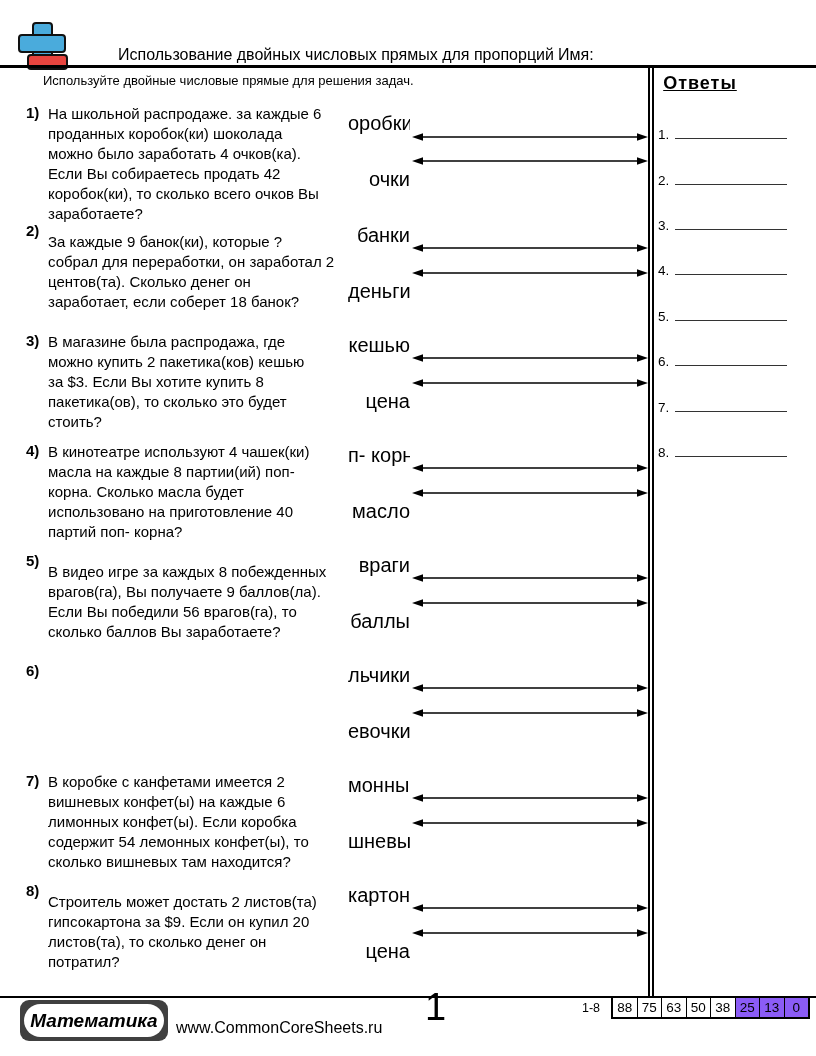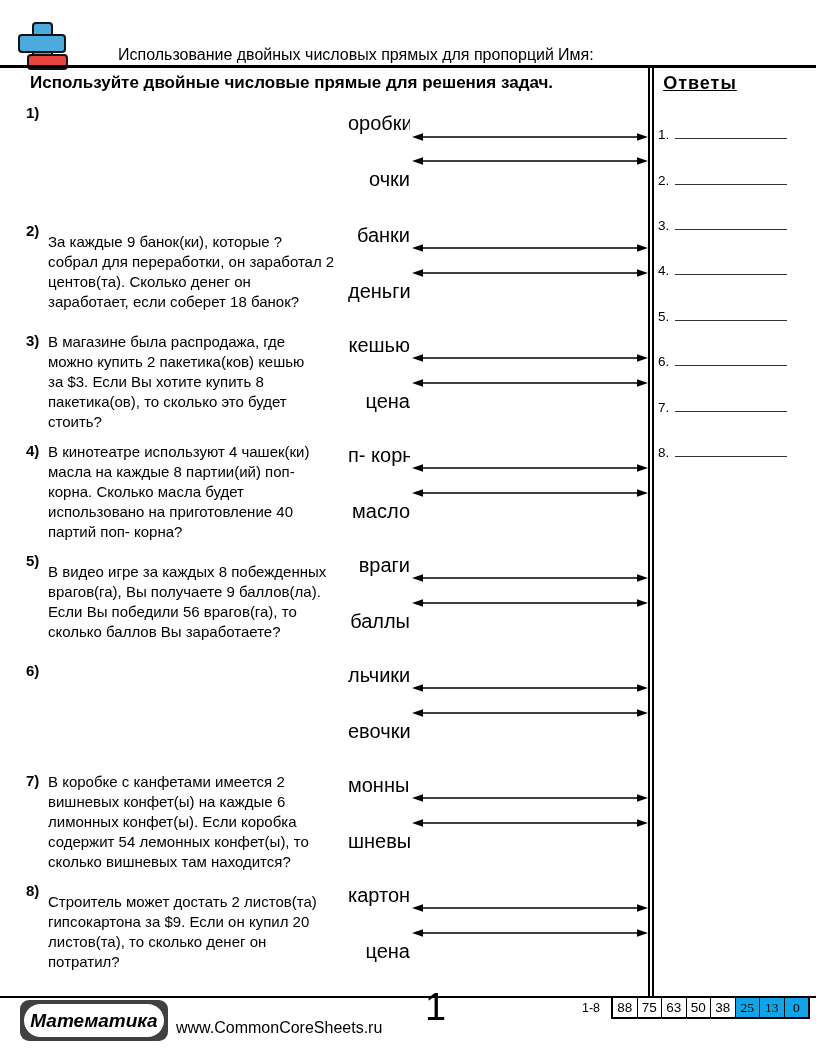--- a/index.html
+++ b/index.html
@@ -7,21 +7,21 @@
         font-family:"Liberation Sans","DejaVu Sans",sans-serif;color:#000;}
 
   
   .logo{position:absolute;left:14px;top:22px;width:64px;height:48px;}
   .logo .vbar{position:absolute;left:18px;top:0;width:17px;height:42px;background:#4aabdc;border:2.5px solid #111;border-radius:4px;}
   .logo .hbar{position:absolute;left:4px;top:12px;width:44px;height:15px;background:#4aabdc;border:2.5px solid #111;border-radius:4px;}
   .logo .minus{position:absolute;left:13px;top:32px;width:37px;height:12px;background:#e8453f;border:2.5px solid #111;border-radius:4px;}
   .ws-title{position:absolute;left:118px;top:46px;font-size:16px;white-space:nowrap;}
   .name-label{position:absolute;left:558px;top:46px;font-size:16px;}
   .top-rule{position:absolute;left:0;top:65px;width:816px;height:2.5px;background:#000;}
-  .instruction{position:absolute;left:30px;top:73px;width:600px;font-size:17px;font-weight:bold;}
+  .instruction{position:absolute;left:43px;top:73px;width:600px;font-size:13px;font-weight:normal;}
 
   
   .vline{position:absolute;top:66px;height:930px;width:2px;background:#000;}
   .vline.a{left:648px;} .vline.b{left:652px;}
 
   
   .problem{position:absolute;left:0;width:648px;}
   .pnum{position:absolute;left:26px;top:4px;font-size:15px;font-weight:bold;}
   .ptext{position:absolute;left:48px;top:4px;width:340px;font-size:15px;line-height:20px;white-space:pre-line;}
   .problem.offset .ptext{top:14px;}
@@ -42,21 +42,21 @@
   .bottom-rule{position:absolute;left:0;top:996px;width:816px;height:2px;background:#000;}
   .brand-badge{position:absolute;left:20px;top:1000px;width:148px;height:41px;background:#404040;border-radius:9px;font-style:italic;}
   .brand-badge .pill{position:absolute;left:4px;top:4px;right:4px;bottom:4px;background:#fff;border-radius:17px;
        display:flex;align-items:center;justify-content:center;font-size:19px;font-weight:bold;}
   .website{position:absolute;left:176px;top:1019px;font-size:16px;}
   .page-number{position:absolute;left:425px;top:986px;font-size:38px;}
   .score-label{position:absolute;left:582px;top:1001px;font-size:12.5px;}
   .score-grid{position:absolute;left:611px;top:996px;display:flex;border:2px solid #000;background:#fff;}
   .score-cell{width:23.5px;height:19px;border-right:1.5px solid #000;display:flex;align-items:center;justify-content:center;font-size:13.5px;}
   .score-cell:last-child{border-right:none;}
-  .score-cell.hl{background:#0ea5e9;font-family:Liberation Serif, serif;}
+  .score-cell.hl{background:#8b5cf6;}
 </style>
 </head>
 <body>
 
 <div class="page">
 
   <div class="logo">
     <div class="vbar"></div>
     <div class="hbar"></div>
     <div class="minus"></div>
@@ -64,20 +64,26 @@
   <div class="ws-title">Использование двойных числовых прямых для пропорций</div>
   <div class="name-label">Имя:</div>
   <div class="top-rule"></div>
   <div class="instruction">Используйте двойные числовые прямые для решения задач.</div>
 
   <div class="vline a"></div>
   <div class="vline b"></div>
 
   <div class="problem first" style="top:100px;height:118px;">
     <div class="pnum">1)</div>
+    <div class="ptext">На школьной распродаже. за каждые 6
+проданных коробок(ки) шоколада
+можно было заработать 4 очков(ка).
+Если Вы собираетесь продать 42
+коробок(ки), то сколько всего очков Вы
+заработаете?</div>
     <div class="nl-label t">оробки</div>
     <svg class="arrow a1" viewBox="0 0 236 12">
         <line x1="7" y1="6" x2="229" y2="6" stroke="#000" stroke-width="1.6"></line>
         <polygon points="0,6 11,2.2 11,9.8" fill="#000"></polygon>
         <polygon points="236,6 225,2.2 225,9.8" fill="#000"></polygon>
       </svg>
     <svg class="arrow a2" viewBox="0 0 236 12">
         <line x1="7" y1="6" x2="229" y2="6" stroke="#000" stroke-width="1.6"></line>
         <polygon points="0,6 11,2.2 11,9.8" fill="#000"></polygon>
         <polygon points="236,6 225,2.2 225,9.8" fill="#000"></polygon>

